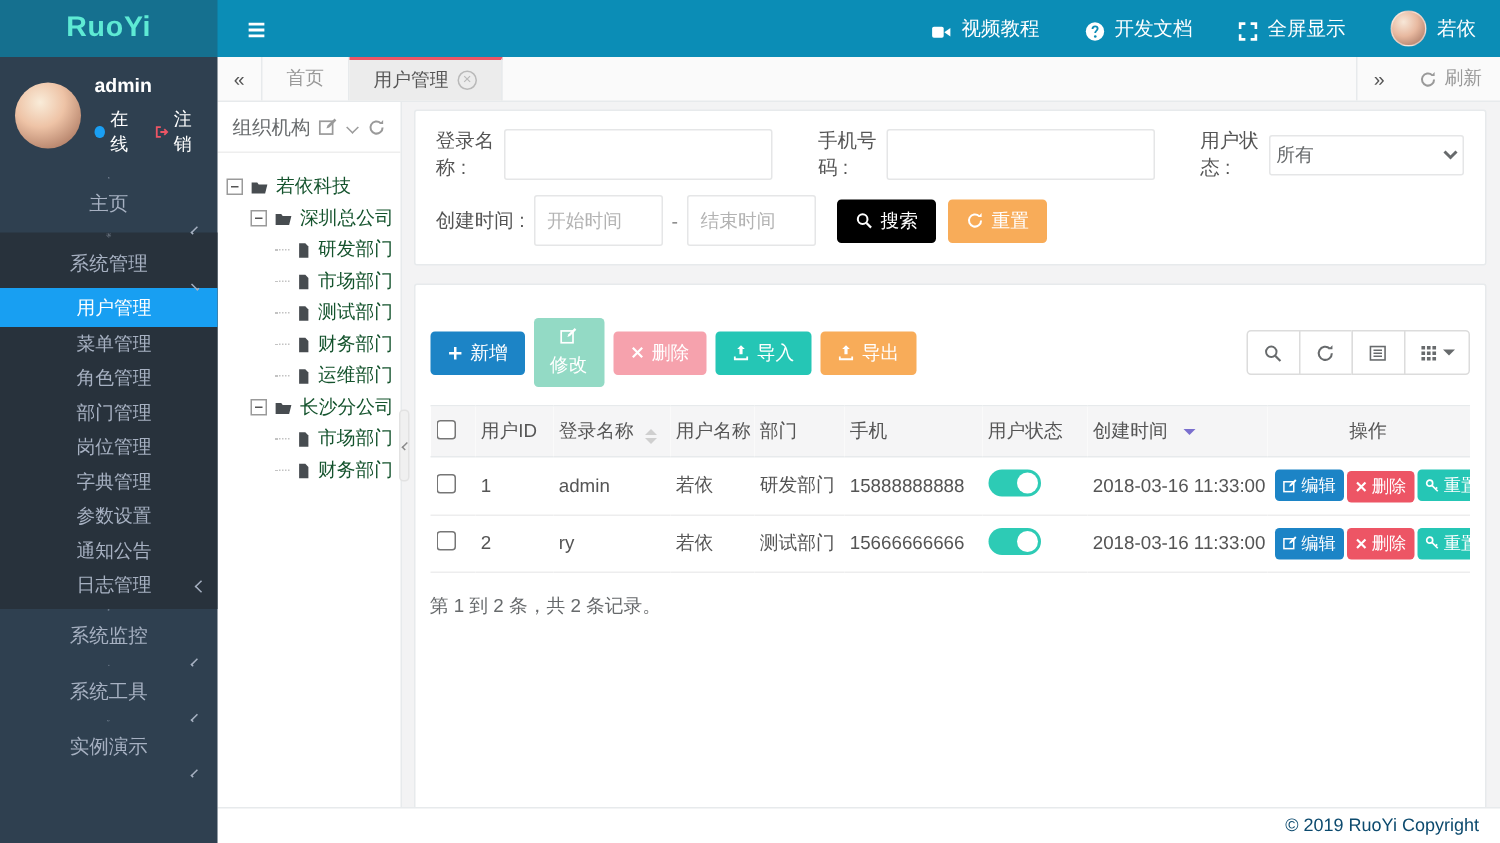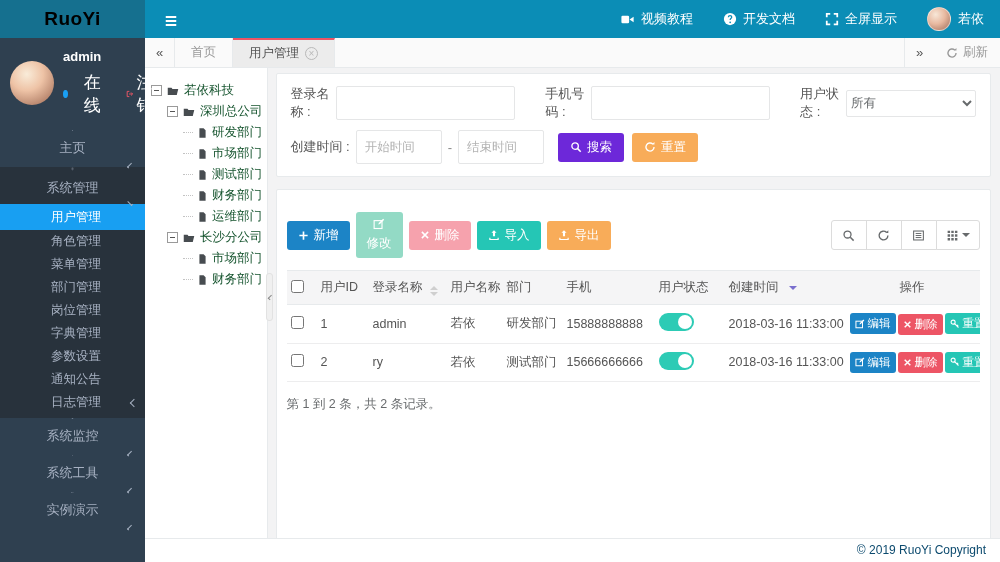--- a/index.html
+++ b/index.html
@@ -2,35 +2,35 @@
 <html><head>
 <meta charset="utf-8">
 <style>
   * { margin:0; padding:0; box-sizing:border-box; }
   html,body { width:1000px; height:562px; overflow:hidden; }
   body { font-family:"Liberation Sans","DejaVu Sans",sans-serif; font-size:13px; background:#f3f3f4; color:#676a6c; }
   .i { display:inline-block; vertical-align:-2px; }
 
   
   .topbar { position:absolute; top:0; left:0; width:1000px; height:38px; background:#0b8db6; display:flex; align-items:stretch; z-index:30; }
-  .logo { width:145px; background:#15708f; color:#000000; font-size:19px; font-weight:bold; display:flex; align-items:center; justify-content:center; letter-spacing:.5px; }
+  .logo { width:145px; background:#15708f; color:#5eead4; font-size:19px; font-weight:bold; display:flex; align-items:center; justify-content:center; letter-spacing:.5px; }
   .topbar-rest { flex:1; display:flex; align-items:center; }
   .hamburger { color:#fff; font-size:20px; font-weight:bold; padding:0 18px; cursor:pointer; line-height:38px; }
   .top-nav { margin-left:auto; display:flex; align-items:center; gap:30px; padding-right:16px; color:#fff; }
-  .top-link { display:flex; align-items:center; gap:6px; font-size:13px; cursor:pointer; }
+  .top-link { display:flex; align-items:flex-end; gap:6px; font-size:13px; cursor:pointer; }
   .top-user { display:flex; align-items:center; gap:7px; cursor:pointer; }
   .avatar-sm { width:24px; height:24px; border-radius:50%; background:radial-gradient(circle at 35% 30%, #f7e7d8 0%, #e8b9a0 45%, #9c6b58 100%); border:1px solid rgba(255,255,255,.5); }
 
   
   .sidebar { position:absolute; top:38px; left:0; bottom:0; width:145px; background:#2f4050; z-index:20; }
   .user-panel { padding:11px 10px 9px 10px; display:flex; gap:9px; align-items:center; }
   .avatar-lg { width:44px; height:44px; border-radius:50%; flex:0 0 44px; background:radial-gradient(circle at 38% 30%, #f9ecd9 0%, #eec3a6 40%, #a06b55 95%); }
   .user-meta { color:#fff; }
   .user-name { font-weight:bold; font-size:13px; }
-  .user-status { margin-top:7px; font-size:17px; display:flex; align-items:center; gap:16px; color:#fff; }
+  .user-status { margin-top:7px; font-size:12px; display:flex; align-items:center; gap:4px; color:#fff; }
   .dot-online { width:8px; height:8px; border-radius:50%; background:#1a9ff3; display:inline-block; }
   .logout { display:flex; align-items:center; gap:3px; margin-left:6px; cursor:pointer; color:#fff; }
 
   .nav { margin-top:4px; }
   .nav-item { height:37px; display:flex; align-items:center; gap:8px; padding:0 12px; color:#a7b1c2; font-size:13px; cursor:pointer;flex-direction:column; }
   .nav-group { background:#28323c; }
   .chev { width:6px; height:6px; border-right:1.5px solid #a7b1c2; border-bottom:1.5px solid #a7b1c2; display:inline-block; margin-left:auto; }
   .chev-left { transform:rotate(135deg); }
   .chev-down { transform:rotate(45deg); margin-top:-3px; }
   .subnav { padding-bottom:4px; }
@@ -75,21 +75,21 @@
   .form-row + .form-row { margin-top:9px; }
   .f-label { color:#555; margin-right:6px; font-size:13px; }
   .inp { height:27px; border:1px solid #e5e6e7; border-radius:2px; padding:16px 8px; font-size:12.5px; color:#676a6c; outline:none; font-family:inherit; }
   .inp::placeholder { color:#b3b3b3; }
   .w-lg { width:188px; margin-right:30px; }
   .w-sm { width:86px; }
   .sel { width:192px; height:27px; border:1px solid #e5e6e7; border-radius:2px; font-size:12.5px; color:#676a6c; background:#fff; font-family:inherit; }
   .dash { margin:0 6px; color:#888; }
 
   .btn { display:inline-flex; align-items:center; gap:5px; border:none; border-radius:3px; color:#fff; font-size:12.5px; padding:6px 12px; cursor:pointer; font-family:inherit; }
-  .btn-search { background:#6d28d9; margin-left:14px; }
+  .btn-search { background:#000000; margin-left:14px; }
   .btn-reset { background:#f8ac59; margin-left:8px; }
 
   .table-card { margin-top:12px; padding:10px 10px 12px 10px; min-height:357px; }
   .toolbar { display:flex; align-items:center; margin:12px 0 12px 0; }
   .toolbar .btn { margin-right:6px; padding:6px 11px; }
   .btn-add { background:#1c84c6; }
   .btn-edit-dis { background:#93dac5; cursor:default;flex-direction:column; }
   .btn-del-dis { background:#f6a2ad; cursor:default; }
   .btn-import { background:#25c6b5; }
   .btn-export { background:#f8ac59; }
@@ -197,24 +197,24 @@
             <path d="M8 1.2v2.2M8 12.6v2.2M1.2 8h2.2M12.6 8h2.2M3.2 3.2l1.6 1.6M11.2 11.2l1.6 1.6M12.8 3.2l-1.6 1.6M4.8 11.2l-1.6 1.6" stroke="#a7b1c2" stroke-width="1.6"></path>
           </svg>
         <span>系统管理</span>
         <span class="chev chev-down"></span>
       </div>
       <div class="subnav">
         <div class="subnav-item active">
             <span>用户管理</span>
           </div>
         <div class="subnav-item">
+            <span>菜单管理</span>
+          </div>
+        <div class="subnav-item">
             <span>角色管理</span>
-          </div>
-        <div class="subnav-item">
-            <span>菜单管理</span>
           </div>
         <div class="subnav-item">
             <span>部门管理</span>
           </div>
         <div class="subnav-item">
             <span>岗位管理</span>
           </div>
         <div class="subnav-item">
             <span>字典管理</span>
           </div>
@@ -273,20 +273,34 @@
         <path d="M13.4 8a5.4 5.4 0 1 1-1.7-3.9" fill="none" stroke="#999" stroke-width="1.8"></path>
         <path d="M13.9 1.4v3.4h-3.4z" fill="#999"></path>
       </svg>
     <span>刷新</span>
   </span>
 </div>
 
 <div class="content">
 
   <div class="tree-panel">
+    <div class="tree-head">
+      <span class="tree-head-title">组织机构</span>
+      <span class="tree-head-icons">
+        <svg class="i" width="13" height="13" viewBox="0 0 16 16">
+            <rect x="1.5" y="3.5" width="10.5" height="10.5" fill="none" stroke="#9a9a9a" stroke-width="1.4"></rect>
+            <path d="M14.6 1.4l-6.2 6.2-1 2.6 2.6-1 6.2-6.2z" fill="#9a9a9a" transform="scale(0.93)"></path>
+          </svg>
+        <span class="chev chev-down"></span>
+        <svg class="i" width="12" height="12" viewBox="0 0 16 16">
+            <path d="M13.4 8a5.4 5.4 0 1 1-1.7-3.9" fill="none" stroke="#9a9a9a" stroke-width="1.8"></path>
+            <path d="M13.9 1.4v3.4h-3.4z" fill="#9a9a9a"></path>
+          </svg>
+      </span>
+    </div>
     <div class="tree">
       <div class="tree-row">
         <span class="expander"></span>
         <svg class="i" width="14" height="12" viewBox="0 0 16 16">
             <path d="M1 3.5h5l1.3 1.8H15l-2 8H1z" fill="#474c50"></path>
           </svg>
         <span>若依科技</span>
       </div>
       <div class="tree-row lvl1">
         <span class="expander"></span>

